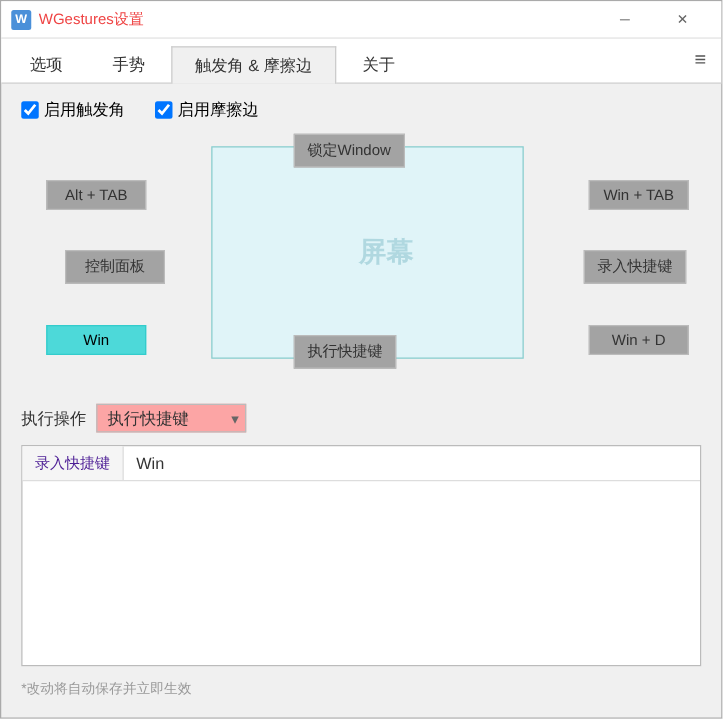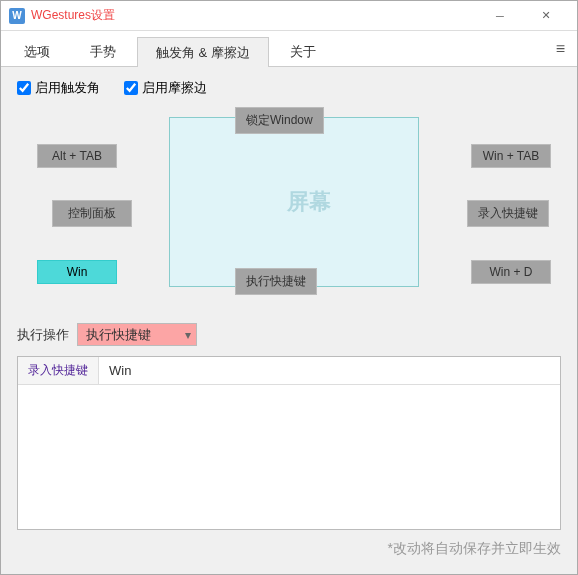--- a/index.html
+++ b/index.html
@@ -304,22 +304,21 @@
     }
 
     .shortcut-value {
       padding: 5px 10px;
       font-size: 13px;
       color: #333;
       flex: 1;
     }
 
     .footer-note {
-      text-align: right;
-      font-size: 14px;
+      font-size: 11px;
       color: #999;
       flex-shrink: 0;
       padding-bottom: 4px;
     }
   </style>
 </head>
 <body>
 
 <div class="window">
 

